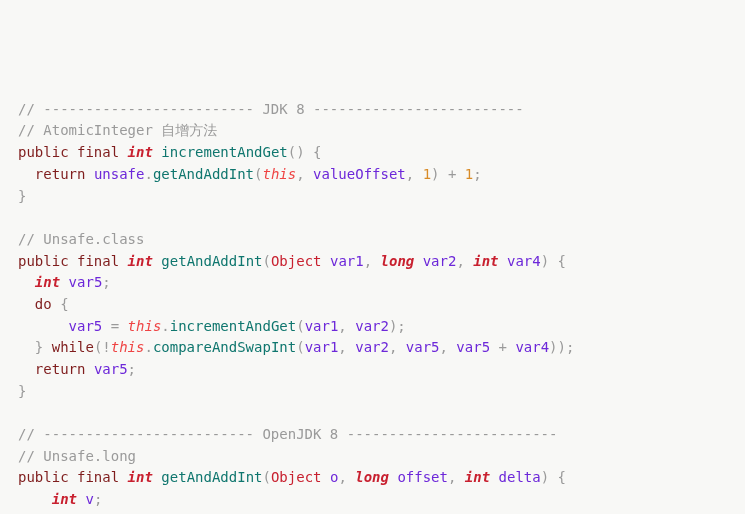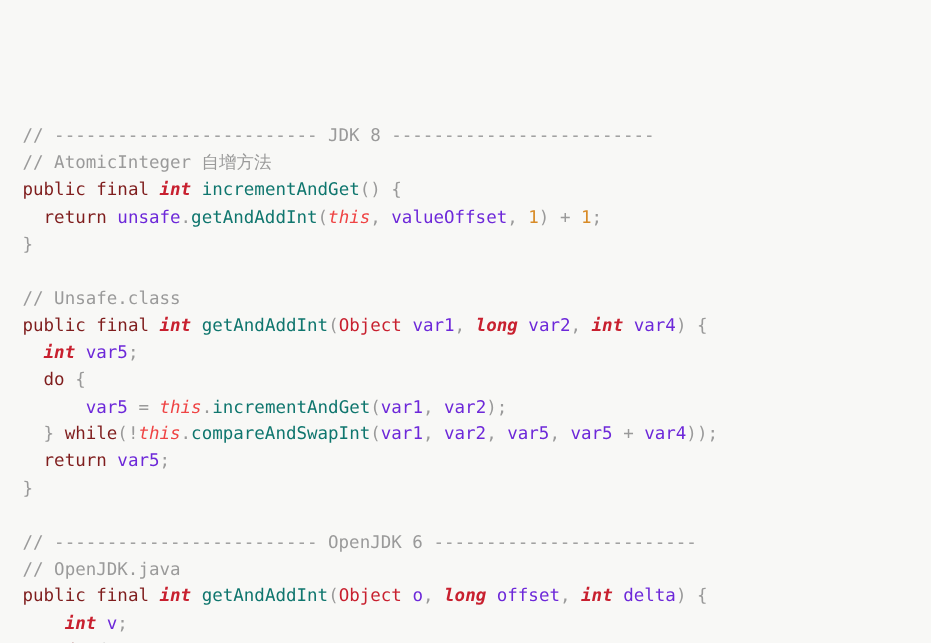--- a/index.html
+++ b/index.html
@@ -36,22 +36,22 @@
 
 <span class="c-comment">// Unsafe.class</span>
 <span class="c-kw">public</span> <span class="c-kw">final</span> <span class="c-type">int</span> <span class="c-fn">getAndAddInt</span><span class="c-punc">(</span><span class="c-cls">Object</span> <span class="c-id">var1</span><span class="c-punc">, </span><span class="c-type">long</span> <span class="c-id">var2</span><span class="c-punc">, </span><span class="c-type">int</span> <span class="c-id">var4</span><span class="c-punc">) {</span>
   <span class="c-type">int</span> <span class="c-id">var5</span><span class="c-punc">;</span>
   <span class="c-kw">do</span> <span class="c-punc">{</span>
       <span class="c-id">var5</span> <span class="c-op">=</span> <span class="c-this">this</span><span class="c-punc">.</span><span class="c-fn">incrementAndGet</span><span class="c-punc">(</span><span class="c-id">var1</span><span class="c-punc">, </span><span class="c-id">var2</span><span class="c-punc">);</span>
   <span class="c-punc">} </span><span class="c-kw">while</span><span class="c-punc">(!</span><span class="c-this">this</span><span class="c-punc">.</span><span class="c-fn">compareAndSwapInt</span><span class="c-punc">(</span><span class="c-id">var1</span><span class="c-punc">, </span><span class="c-id">var2</span><span class="c-punc">, </span><span class="c-id">var5</span><span class="c-punc">, </span><span class="c-id">var5</span><span class="c-punc"> + </span><span class="c-id">var4</span><span class="c-punc">));</span>
   <span class="c-kw">return</span> <span class="c-id">var5</span><span class="c-punc">;</span>
 <span class="c-punc">}</span>
 
-<span class="c-comment">// ------------------------- OpenJDK 6 -------------------------</span>
-<span class="c-comment">// OpenJDK.java</span>
+<span class="c-comment">// ------------------------- OpenJDK 8 -------------------------</span>
+<span class="c-comment">// Unsafe.long</span>
 <span class="c-kw">public</span> <span class="c-kw">final</span> <span class="c-type">int</span> <span class="c-fn">getAndAddInt</span><span class="c-punc">(</span><span class="c-cls">Object</span> <span class="c-id">o</span><span class="c-punc">, </span><span class="c-type">long</span> <span class="c-id">offset</span><span class="c-punc">, </span><span class="c-type">int</span> <span class="c-id">delta</span><span class="c-punc">) {</span>
     <span class="c-type">int</span> <span class="c-id">v</span><span class="c-punc">;</span>
     <span class="c-kw">do</span> <span class="c-punc">{</span>
           
      
      
 </div>
 
 
 

